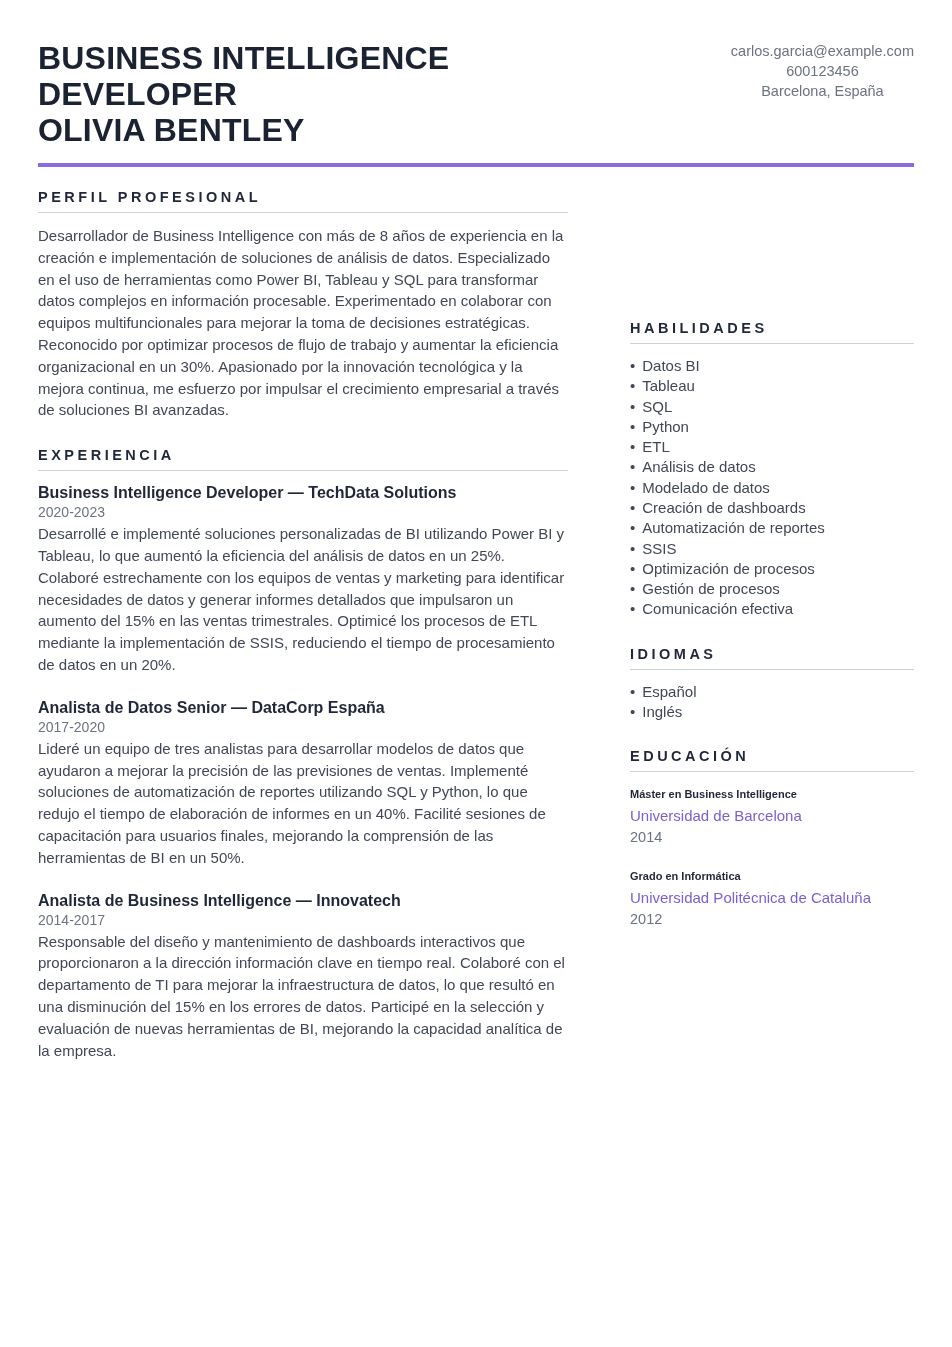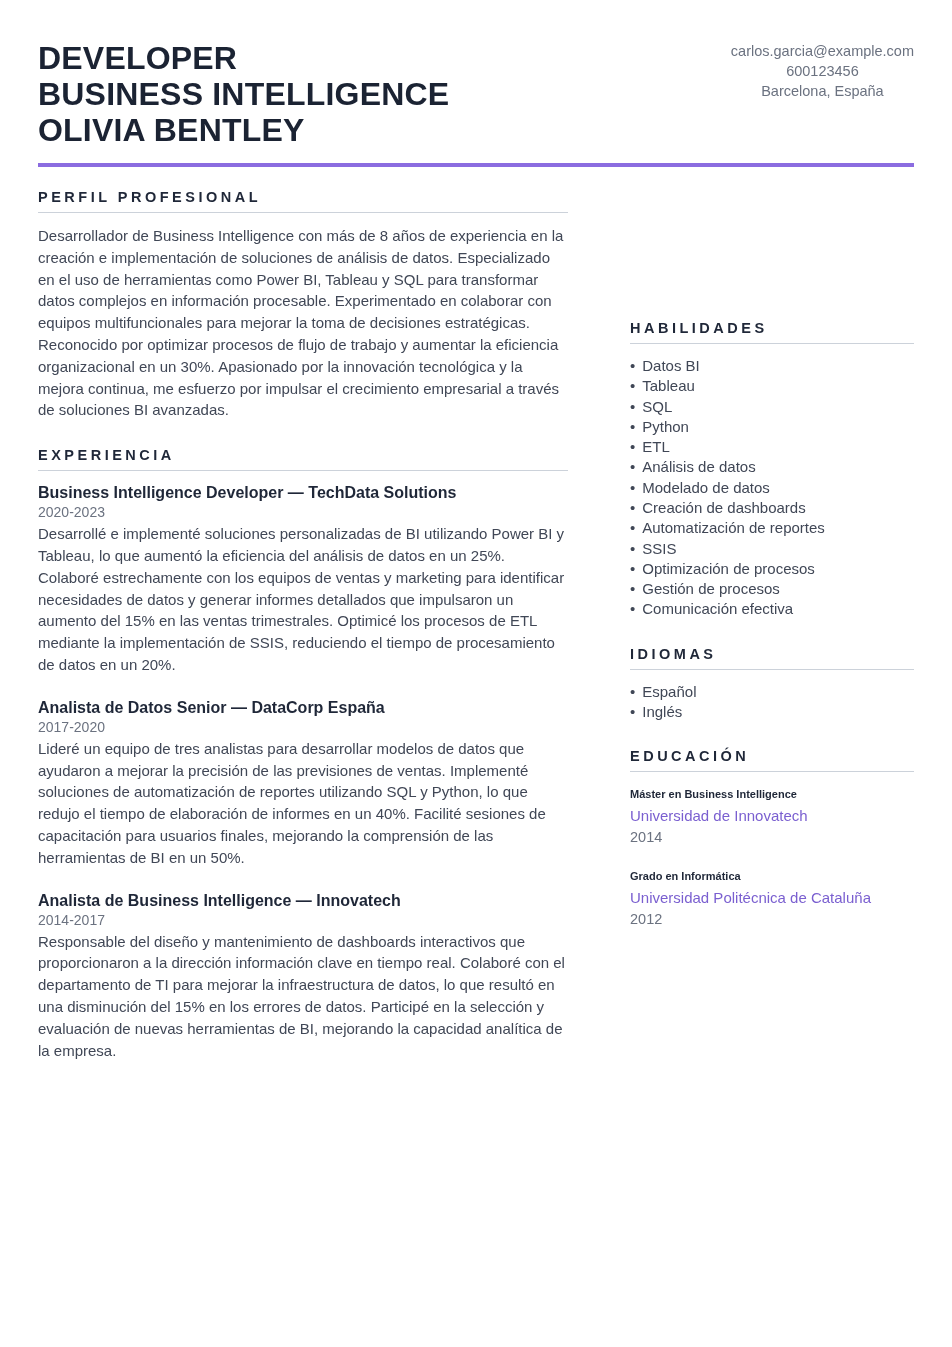--- a/index.html
+++ b/index.html
@@ -123,22 +123,22 @@
     margin-top: 1px;
   }
 </style>
 </head>
 <body>
 
 <div class="page">
 
   <div class="header">
     <div class="name-title">
+      <div>BUSINESS INTELLIGENCE</div>
       <div>DEVELOPER</div>
-      <div>BUSINESS INTELLIGENCE</div>
       <div>OLIVIA BENTLEY</div>
     </div>
     <div class="contact">
       <div>carlos.garcia@example.com</div>
       <div>600123456</div>
       <div>Barcelona, España</div>
     </div>
   </div>
 
   <div class="accent-rule"></div>
@@ -205,21 +205,21 @@
           <li>Español</li>
           <li>Inglés</li>
         </ul>
       </div>
 
       <div class="section">
         <div class="section-heading">EDUCACIÓN</div>
 
         <div class="edu-entry">
           <div class="edu-degree">Máster en Business Intelligence</div>
-          <div class="edu-school">Universidad de Innovatech</div>
+          <div class="edu-school">Universidad de Barcelona</div>
           <div class="edu-year">2014</div>
         </div>
 
         <div class="edu-entry">
           <div class="edu-degree">Grado en Informática</div>
           <div class="edu-school">Universidad Politécnica de Cataluña</div>
           <div class="edu-year">2012</div>
         </div>
       </div>
 

